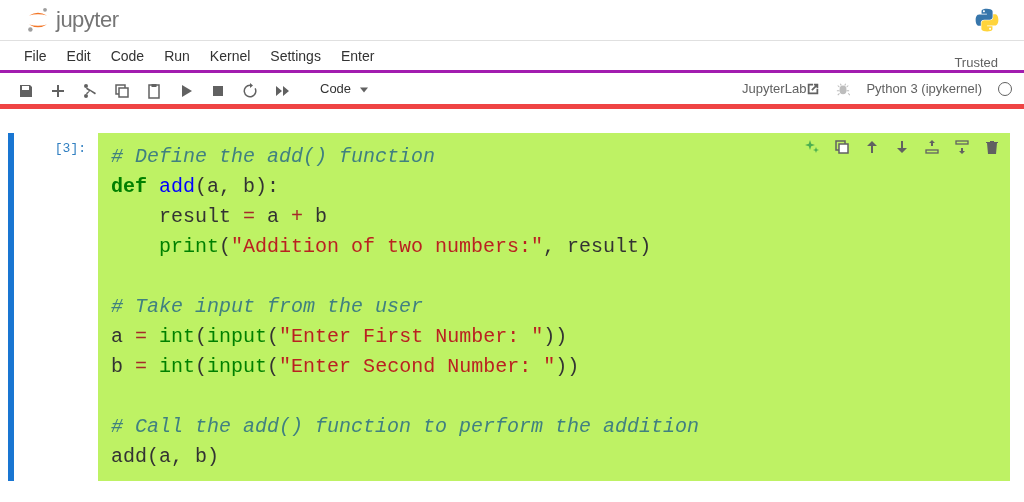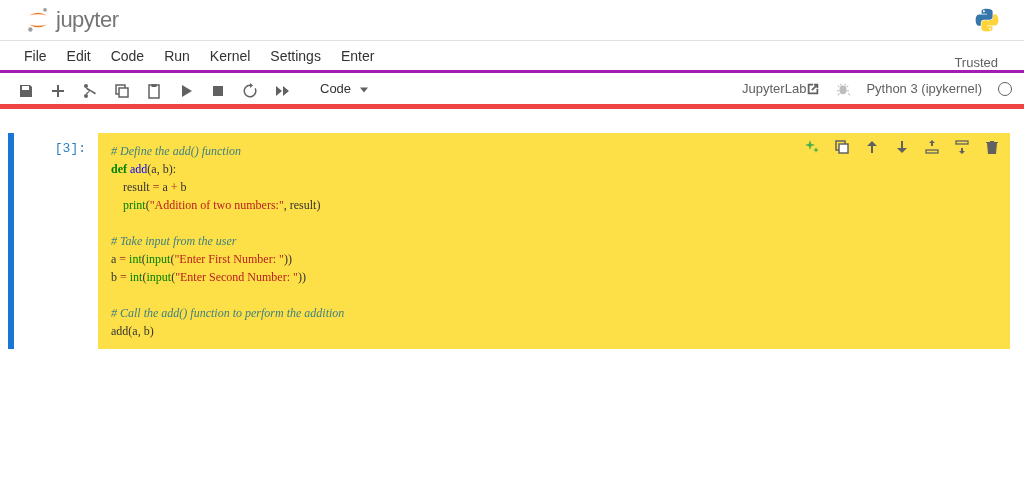--- a/index.html
+++ b/index.html
@@ -33,21 +33,21 @@
     .toolbar-right-item { display: flex; align-items: center; gap: 0; cursor: pointer; }
     .toolbar-right-item svg { width: 14px; height: 14px; }
     .kernel-circle { width: 14px; height: 14px; border: 1.5px solid #616161; border-radius: 50%; }
     
     
     .notebook { padding: 24px 0 0 0; }
     .cell { display: flex; position: relative; margin-bottom: 4px; }
     .cell-marker { width: 6px; background: #1976d2; position: absolute; left: 8px; top: 0; bottom: 0; }
     .cell-prompt { width: 84px; text-align: right; padding: 8px 12px 0 0; font-family: 'SFMono-Regular', Consolas, 'Courier New', monospace; font-size: 13px; color: #307fc1; flex-shrink: 0; margin-left: 14px; }
     .cell-content { flex: 1; margin-right: 14px; position: relative; }
-    .code-cell .cell-input { background: #fde047; border: 1px solid transparent; padding: 8px 12px; font-family: Liberation Serif, serif; font-size: 12px; line-height: 1.5; white-space: pre; overflow-x: auto; }
+    .code-cell .cell-input { background: #bef264; border: 1px solid transparent; padding: 8px 12px; font-family: Liberation Mono, monospace; font-size: 20px; line-height: 1.5; white-space: pre; overflow-x: auto; }
     .cell-toolbar { position: absolute; top: 2px; right: 6px; display: flex; gap: 6px; z-index: 5; }
     .cell-tool { width: 24px; height: 24px; display: flex; align-items: center; justify-content: center; color: #616161; cursor: pointer; }
     .cell-tool svg { width: 16px; height: 16px; }
     .cell-tool.ai svg { color: #4caf50; }
     
     .output-cell .cell-output { padding: 6px 12px; font-family: 'SFMono-Regular', Consolas, 'Courier New', monospace; font-size: 14px; line-height: 1.5; white-space: pre; }
     
     
     .cm { color: #408080; font-style: italic; }
     .kw { color: #008000; font-weight: bold; }

